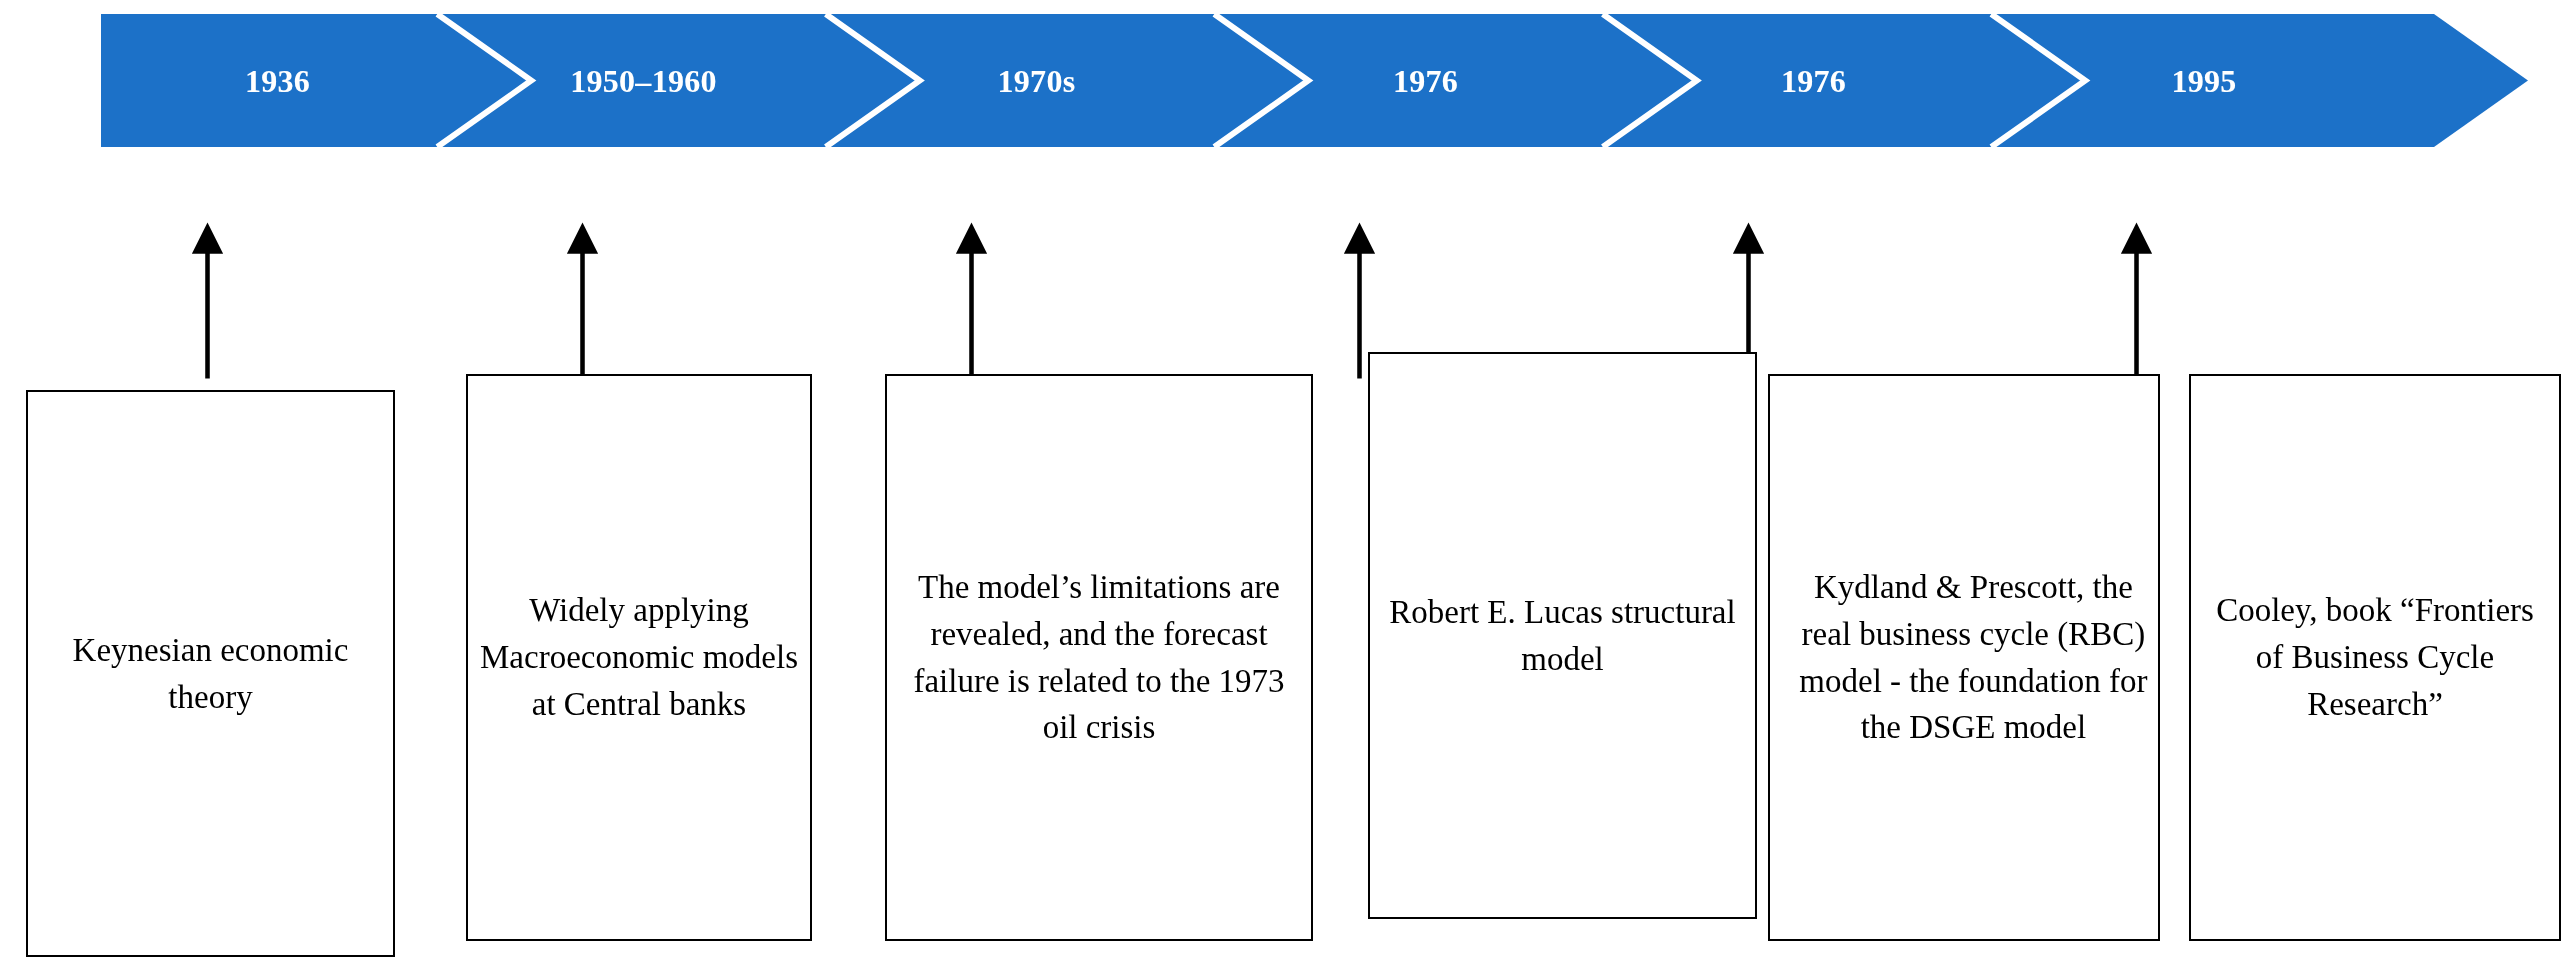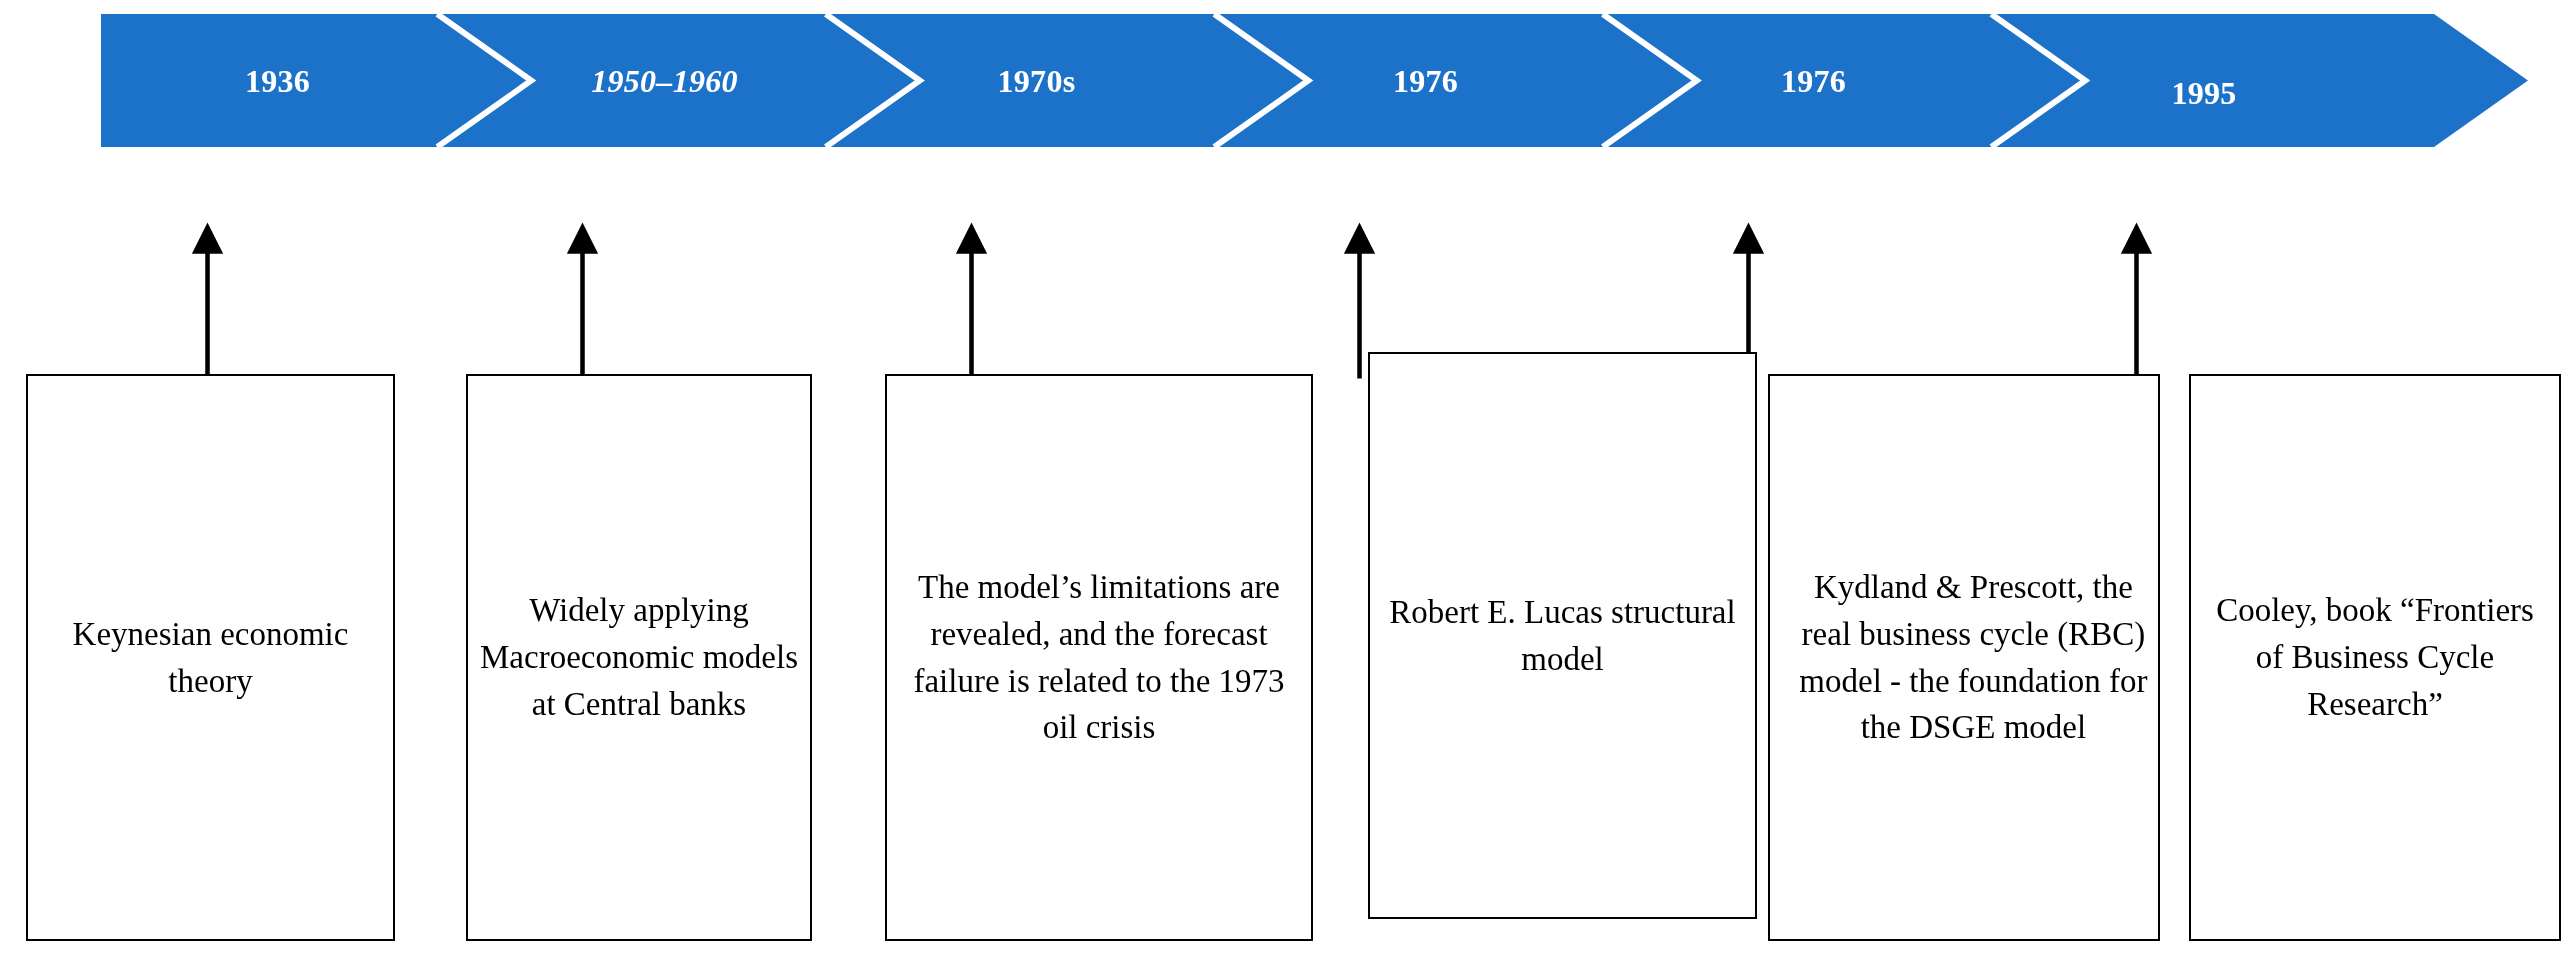--- a/index.html
+++ b/index.html
@@ -96,33 +96,33 @@
         <polyline points="1110,0 1254,102 1110,204"></polyline>
         <polyline points="1705,0 1849,102 1705,204"></polyline>
         <polyline points="2300,0 2444,102 2300,204"></polyline>
         <polyline points="2895,0 3039,102 2895,204"></polyline>
       </g>
     </svg>
 
     <div class="seg-label" style="left:0px;width:353px;">
       <span>1936</span>
     </div>
-    <div class="seg-label" style="left:369px;width:389px;font-style:italic;">
+    <div class="seg-label" style="left:348px;width:389px;">
       <span>1950–1960</span>
     </div>
     <div class="seg-label" style="left:741px;width:389px;">
       <span>1970s</span>
     </div>
     <div class="seg-label" style="left:1130px;width:389px;">
       <span>1976</span>
     </div>
     <div class="seg-label" style="left:1518px;width:389px;">
       <span>1976</span>
     </div>
-    <div class="seg-label" style="left:1907px;width:392px;margin-top:12px;">
+    <div class="seg-label" style="left:1907px;width:392px;">
       <span>1995</span>
     </div>
   </div>
 
   <div class="connector" style="left:188px;top:222px;width:39px;height:157px;">
     <svg width="39" height="157" viewBox="0 0 60 240">
       <polygon points="30,0 54,48 6,48" fill="#000000"></polygon>
       <line x1="30" y1="44" x2="30" y2="240" stroke="#000000" stroke-width="7"></line>
     </svg>
   </div>
@@ -155,21 +155,21 @@
     </svg>
   </div>
 
   <div class="connector" style="left:2117px;top:222px;width:39px;height:157px;">
     <svg width="39" height="157" viewBox="0 0 60 240">
       <polygon points="30,0 54,48 6,48" fill="#000000"></polygon>
       <line x1="30" y1="44" x2="30" y2="240" stroke="#000000" stroke-width="7"></line>
     </svg>
   </div>
 
-  <div class="note-box" style="left:26px;top:374px;width:369px;height:567px;">
+  <div class="note-box" style="left:26px;top:390px;width:369px;height:567px;">
     <div class="note-text">Keynesian economic theory</div>
   </div>
 
   <div class="note-box" style="left:466px;top:374px;width:346px;height:567px;">
     <div class="note-text">Widely applying Macroeconomic models at Central banks</div>
   </div>
 
   <div class="note-box" style="left:885px;top:374px;width:428px;height:567px;">
     <div class="note-text">The model’s limitations are revealed, and the forecast failure is related to the 1973 oil crisis</div>
   </div>

